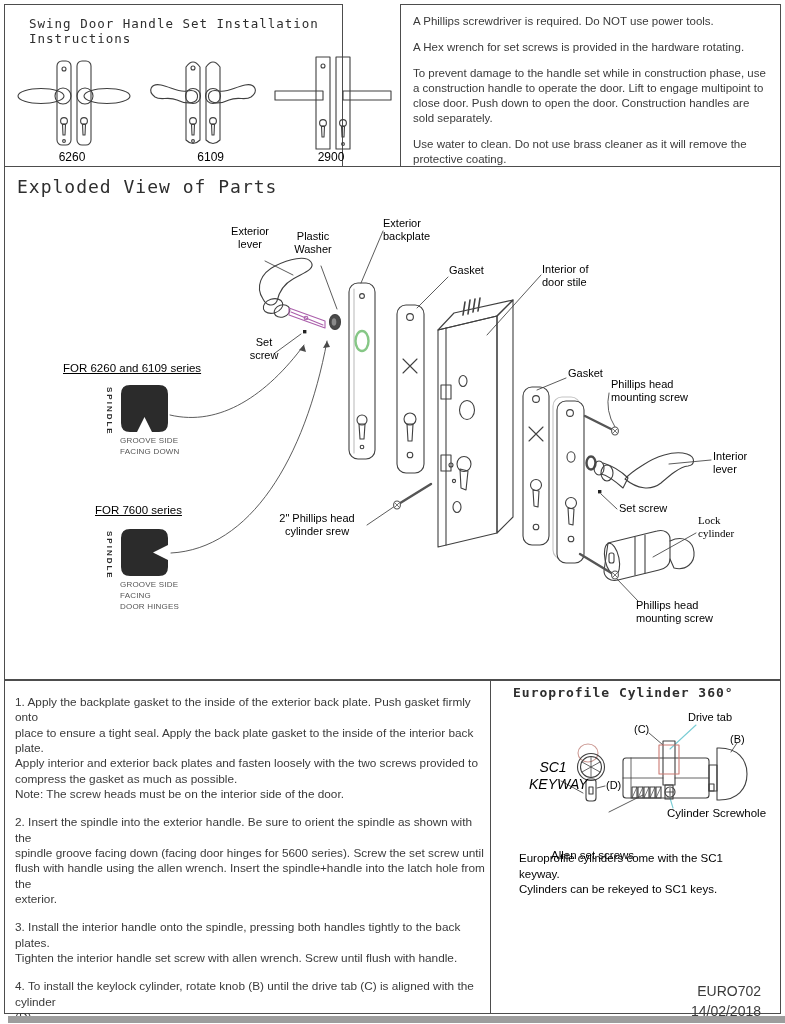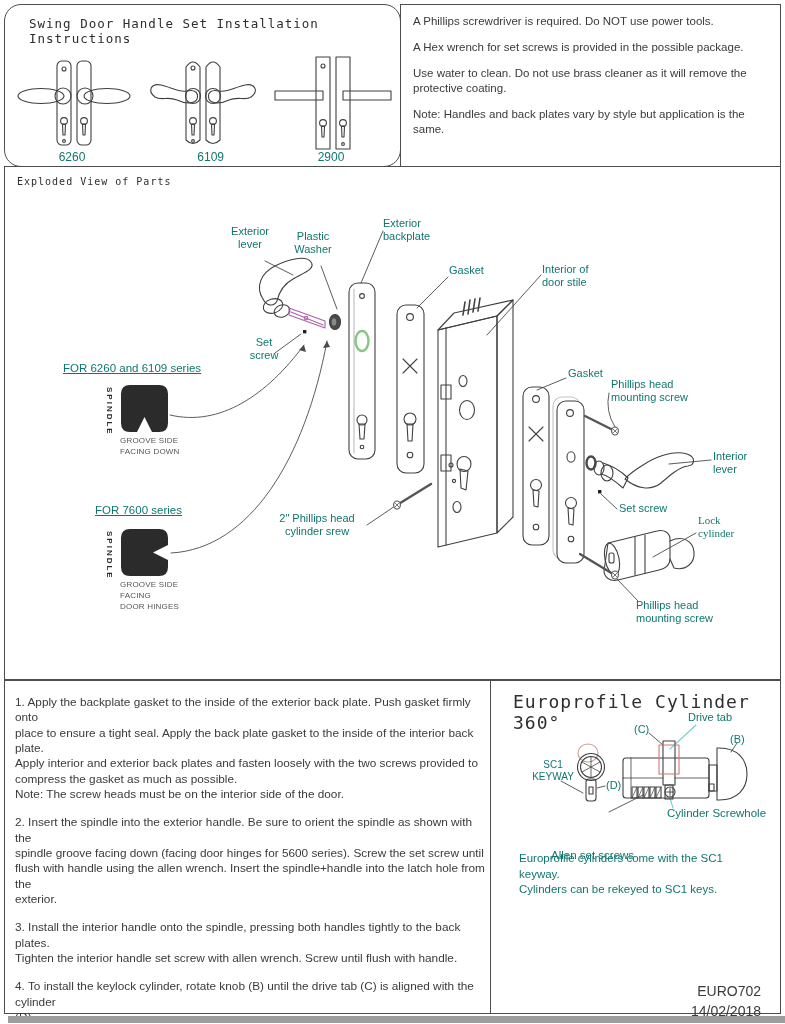--- a/index.html
+++ b/index.html
@@ -3,39 +3,39 @@
 <meta charset="utf-8">
 <style>
   html,body{margin:0;padding:0;}
   body{
     width:785px;height:1024px;position:relative;background:#ffffff;
     font-family:"Liberation Sans",sans-serif;color:#333;overflow:hidden;
   }
   .box{position:absolute;border:1px solid #4d4d4d;background:#fff;box-sizing:border-box;}
   .cad{font-family:"DejaVu Sans Mono",monospace;color:#2e2e2e;letter-spacing:1px;}
   .lbl{
-    position:absolute;font-size:11px;line-height:1.2;color:#0f766e;
+    position:absolute;font-size:11px;line-height:1.2;color:#000000;
     white-space:pre-line;
   }
   .lbl.center{text-align:center;}
   .lbl.small{font-size:8px;color:#555;line-height:1.35;letter-spacing:.2px;}
   .lbl.underline{text-decoration:underline;font-size:11.5px;}
   .vtext{
     position:absolute;writing-mode:vertical-rl;font-size:8px;letter-spacing:2px;
     color:#2b2b2b;font-weight:bold;
   }
   .notes p{margin:0 0 11px 0;font-size:11.5px;line-height:1.3;color:#3a3a3a;}
   .steps div{margin:0 0 13px 0;font-size:11.8px;line-height:1.3;color:#3a3a3a;white-space:pre-line;}
   svg{position:absolute;left:0;top:0;}
   .footer{position:absolute;font-size:14px;color:#3a3a3a;text-align:right;line-height:1.45;}
 </style>
 </head>
 <body>
 
-<div class="box" style="left:4px;top:4px;width:397px;height:163px;border-radius:17px;">
+<div class="box" style="left:4px;top:4px;width:339px;height:163px;">
   <div class="cad" style="position:absolute;left:24px;top:11px;font-size:12.5px;">Swing Door Handle Set Installation Instructions</div>
 
   <svg width="395" height="161" viewBox="0 0 395 161" fill="none" stroke="#404040" stroke-width="1.1" stroke-linejoin="round">
 
     <g>
       <rect x="52" y="56" width="14" height="84" rx="5"></rect>
       <rect x="72" y="56" width="14" height="84" rx="5"></rect>
       <circle cx="59" cy="64" r="2"></circle>
       <circle cx="59" cy="136" r="1.4"></circle>
       <ellipse cx="36" cy="91" rx="23" ry="7.5"></ellipse>
@@ -77,27 +77,28 @@
     </g>
   </svg>
 
   <div class="lbl center" style="left:44px;top:145px;width:46px;font-size:12px;">6260</div>
   <div class="lbl center" style="left:173px;top:145px;width:46px;font-size:12px;text-align:right;">6109</div>
   <div class="lbl center" style="left:303px;top:145px;width:46px;font-size:12px;">2900</div>
 </div>
 
 <div class="box notes" style="left:400px;top:4px;width:381px;height:163px;padding:9px 12px;">
   <p>A Phillips screwdriver is required. Do NOT use power tools.</p>
-  <p>A Hex wrench for set screws is provided in the possible package.</p>
+  <p>A Hex wrench for set screws is provided in the hardware rotating.</p>
+  <p>To prevent damage to the handle set while in construction phase, use a construction handle to operate the door. Lift to engage multipoint to close door. Push down to open the door. Construction handles are sold separately.</p>
   <p>Use water to clean. Do not use brass cleaner as it will remove the protective coating.</p>
   <p>Note:  Handles and back plates vary by style but application is the same.</p>
 </div>
 
 <div class="box" style="left:4px;top:166px;width:777px;height:514px;">
-  <div class="cad" style="position:absolute;left:12px;top:9px;font-size:10px;">Exploded View of Parts</div>
+  <div class="cad" style="position:absolute;left:12px;top:9px;font-size:18px;">Exploded View of Parts</div>
 
   <svg width="775" height="512" viewBox="0 0 775 512" fill="none" stroke="#404040" stroke-width="1.1" stroke-linejoin="round" stroke-linecap="round">
 
     <g stroke="#4a4a4a" stroke-width="0.9">
       <path d="M260,94 L288,108"></path>
       <path d="M316,99 L332,142"></path>
       <path d="M378,64 L356,116"></path>
       <path d="M443,110 L412,141"></path>
       <path d="M536,108 L482,168"></path>
       <path d="M561,211 L532,223"></path>
@@ -282,21 +283,21 @@
   <div>4. To install the keylock cylinder, rotate knob (B) until the drive tab (C) is aligned with the cylinder
 (D).
 Holding the drive tab (C) in this position, insert the cylinder body into the interior faceplate so the
 key plug from the cylinder protrudes through the outer faceplate.
 Once the cylinder body is in the correct position, fix cylinder body in place with the cylinder screw.
 Test the installation by rotating the knob (B) or using the key to extend and retract the deadbolt.</div>
 
 </div>
 
 <div class="box" style="left:490px;top:680px;width:291px;height:334px;">
-  <div class="cad" style="position:absolute;left:22px;top:10px;font-size:18px;">Europrofile Cylinder 360°</div>
+  <div class="cad" style="position:absolute;left:22px;top:4px;font-size:13px;font-weight:bold;">Europrofile Cylinder 360°</div>
 
   <svg width="289" height="332" viewBox="0 0 289 332" fill="none" stroke="#404040" stroke-width="1.1" stroke-linejoin="round" stroke-linecap="round">
 
     <g stroke="#4a4a4a" stroke-width="0.9">
       <path d="M158,52 L172,64"></path>
       <path d="M246,62 L240,71"></path>
       <path d="M70,100 L92,112"></path>
       <path d="M106,107 L114,105"></path>
       <path d="M118,131 L152,114"></path>
     </g>
@@ -343,21 +344,21 @@
       <g>
         <circle cx="179" cy="111" r="5"></circle>
         <path d="M179,107.5 L179,114.5 M175.5,111 L182.5,111" stroke-width="0.9"></path>
       </g>
     </g>
   </svg>
 
   <div class="lbl" style="left:143px;top:42px;">(C)</div>
   <div class="lbl" style="left:197px;top:30px;">Drive tab</div>
   <div class="lbl" style="left:239px;top:52px;">(B)</div>
-  <div class="lbl center" style="left:38px;top:78px;width:48px;font-size:10px;">SC1
+  <div class="lbl center" style="left:38px;top:78px;width:48px;font-size:14px;font-style:italic;">SC1
 KEYWAY</div>
   <div class="lbl" style="left:115px;top:98px;">(D)</div>
   <div class="lbl" style="left:60px;top:144px;font-size:11.5px;margin-top:24px;">Allen set screws</div>
   <div class="lbl" style="left:176px;top:126px;font-size:11.5px;">Cylinder Screwhole</div>
 
   <div class="lbl" style="left:28px;top:170px;width:245px;font-size:11.5px;line-height:1.35;">Europrofile cylinders come with the SC1 keyway.
 Cylinders can be rekeyed to SC1 keys.</div>
 
   <div class="footer" style="left:150px;top:300px;width:120px;">
     <div>EURO702</div>

